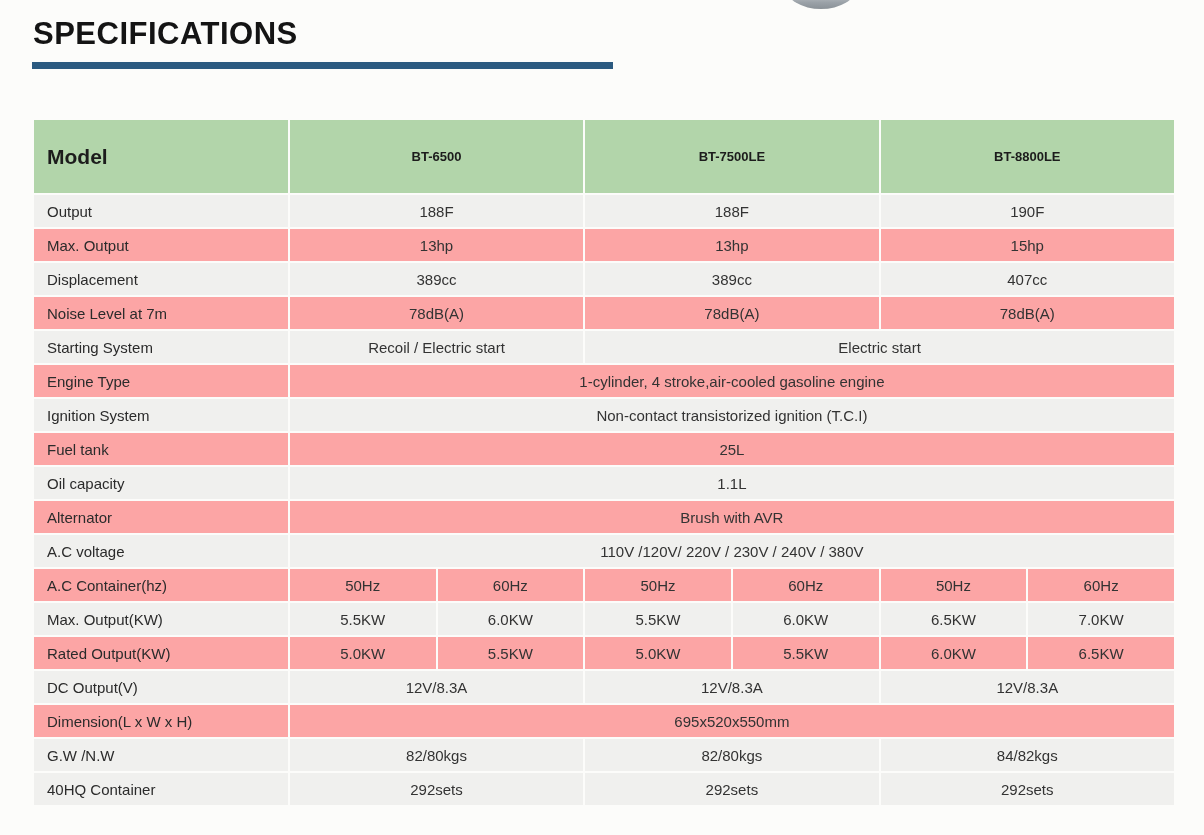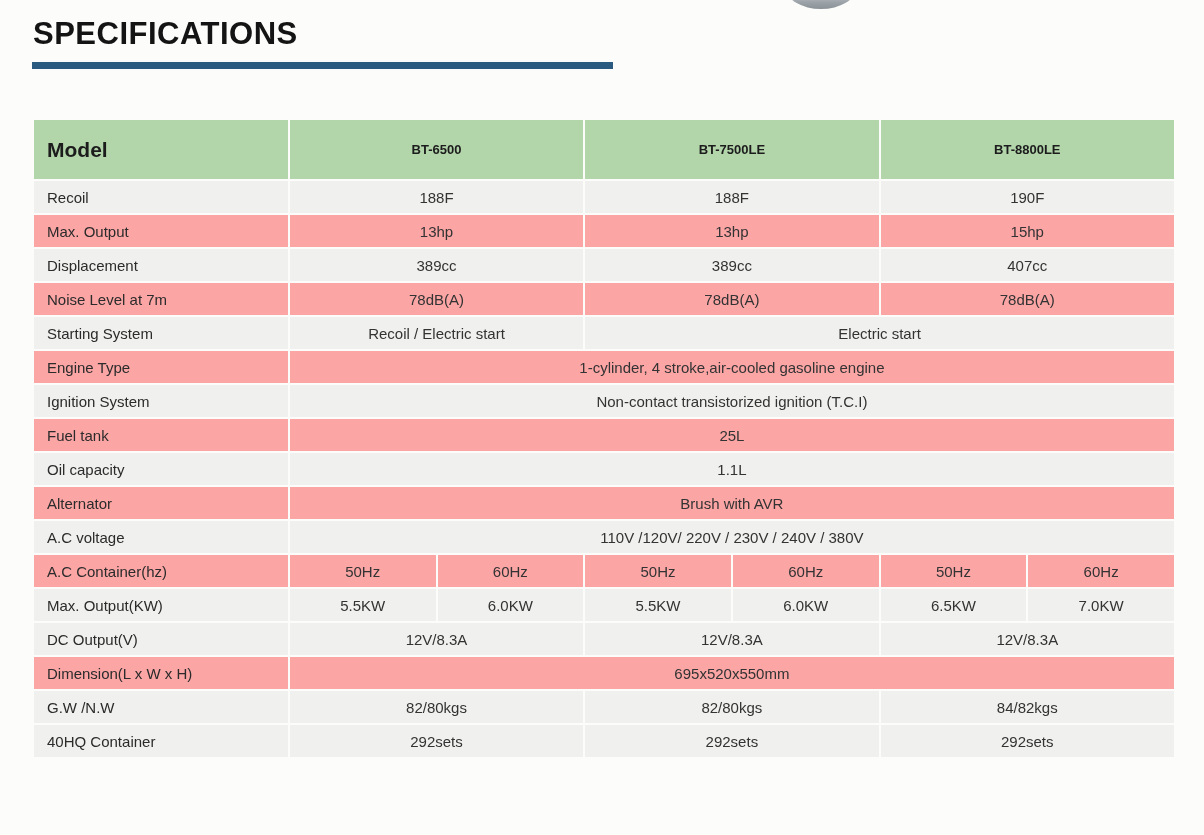--- a/index.html
+++ b/index.html
@@ -47,21 +47,21 @@
   table.spec-table col.c-label { width: 22.5%; }
   table.spec-table col.c-half  { width: 12.9166%; }
   th, td {
     vertical-align: middle;
     font-size: 15px;
     overflow: hidden;
     white-space: nowrap;
   }
   thead th {
     background: #b2d5aa;
-    height: 59px;
+    height: 73px;
     color: #1c1c1c;
   }
   th.model-label {
     text-align: left;
     padding-left: 13px;
     font-size: 21px;
     font-weight: 700;
   }
   th.model-name {
     text-align: center;
@@ -99,21 +99,21 @@
     <thead>
       <tr>
         <th class="model-label">Model</th>
         <th class="model-name" colspan="2">BT-6500</th>
         <th class="model-name" colspan="2">BT-7500LE</th>
         <th class="model-name" colspan="2">BT-8800LE</th>
       </tr>
     </thead>
     <tbody id="spec-body">
         <tr class="row-gray">
-          <td class="row-label">Recoil</td>
+          <td class="row-label">Output</td>
           <td class="row-value" colspan="2">188F</td>
           <td class="row-value" colspan="2">188F</td>
           <td class="row-value" colspan="2">190F</td>
         </tr>
         <tr class="row-green">
           <td class="row-label">Max. Output</td>
           <td class="row-value" colspan="2">13hp</td>
           <td class="row-value" colspan="2">13hp</td>
           <td class="row-value" colspan="2">15hp</td>
         </tr>
@@ -169,20 +169,29 @@
         </tr>
         <tr class="row-gray">
           <td class="row-label">Max. Output(KW)</td>
           <td class="row-value" colspan="1">5.5KW</td>
           <td class="row-value" colspan="1">6.0KW</td>
           <td class="row-value" colspan="1">5.5KW</td>
           <td class="row-value" colspan="1">6.0KW</td>
           <td class="row-value" colspan="1">6.5KW</td>
           <td class="row-value" colspan="1">7.0KW</td>
         </tr>
+        <tr class="row-green">
+          <td class="row-label">Rated Output(KW)</td>
+          <td class="row-value" colspan="1">5.0KW</td>
+          <td class="row-value" colspan="1">5.5KW</td>
+          <td class="row-value" colspan="1">5.0KW</td>
+          <td class="row-value" colspan="1">5.5KW</td>
+          <td class="row-value" colspan="1">6.0KW</td>
+          <td class="row-value" colspan="1">6.5KW</td>
+        </tr>
         <tr class="row-gray">
           <td class="row-label">DC Output(V)</td>
           <td class="row-value" colspan="2">12V/8.3A</td>
           <td class="row-value" colspan="2">12V/8.3A</td>
           <td class="row-value" colspan="2">12V/8.3A</td>
         </tr>
         <tr class="row-green">
           <td class="row-label">Dimension(L x W x H)</td>
           <td class="row-value" colspan="6">695x520x550mm</td>
         </tr>

